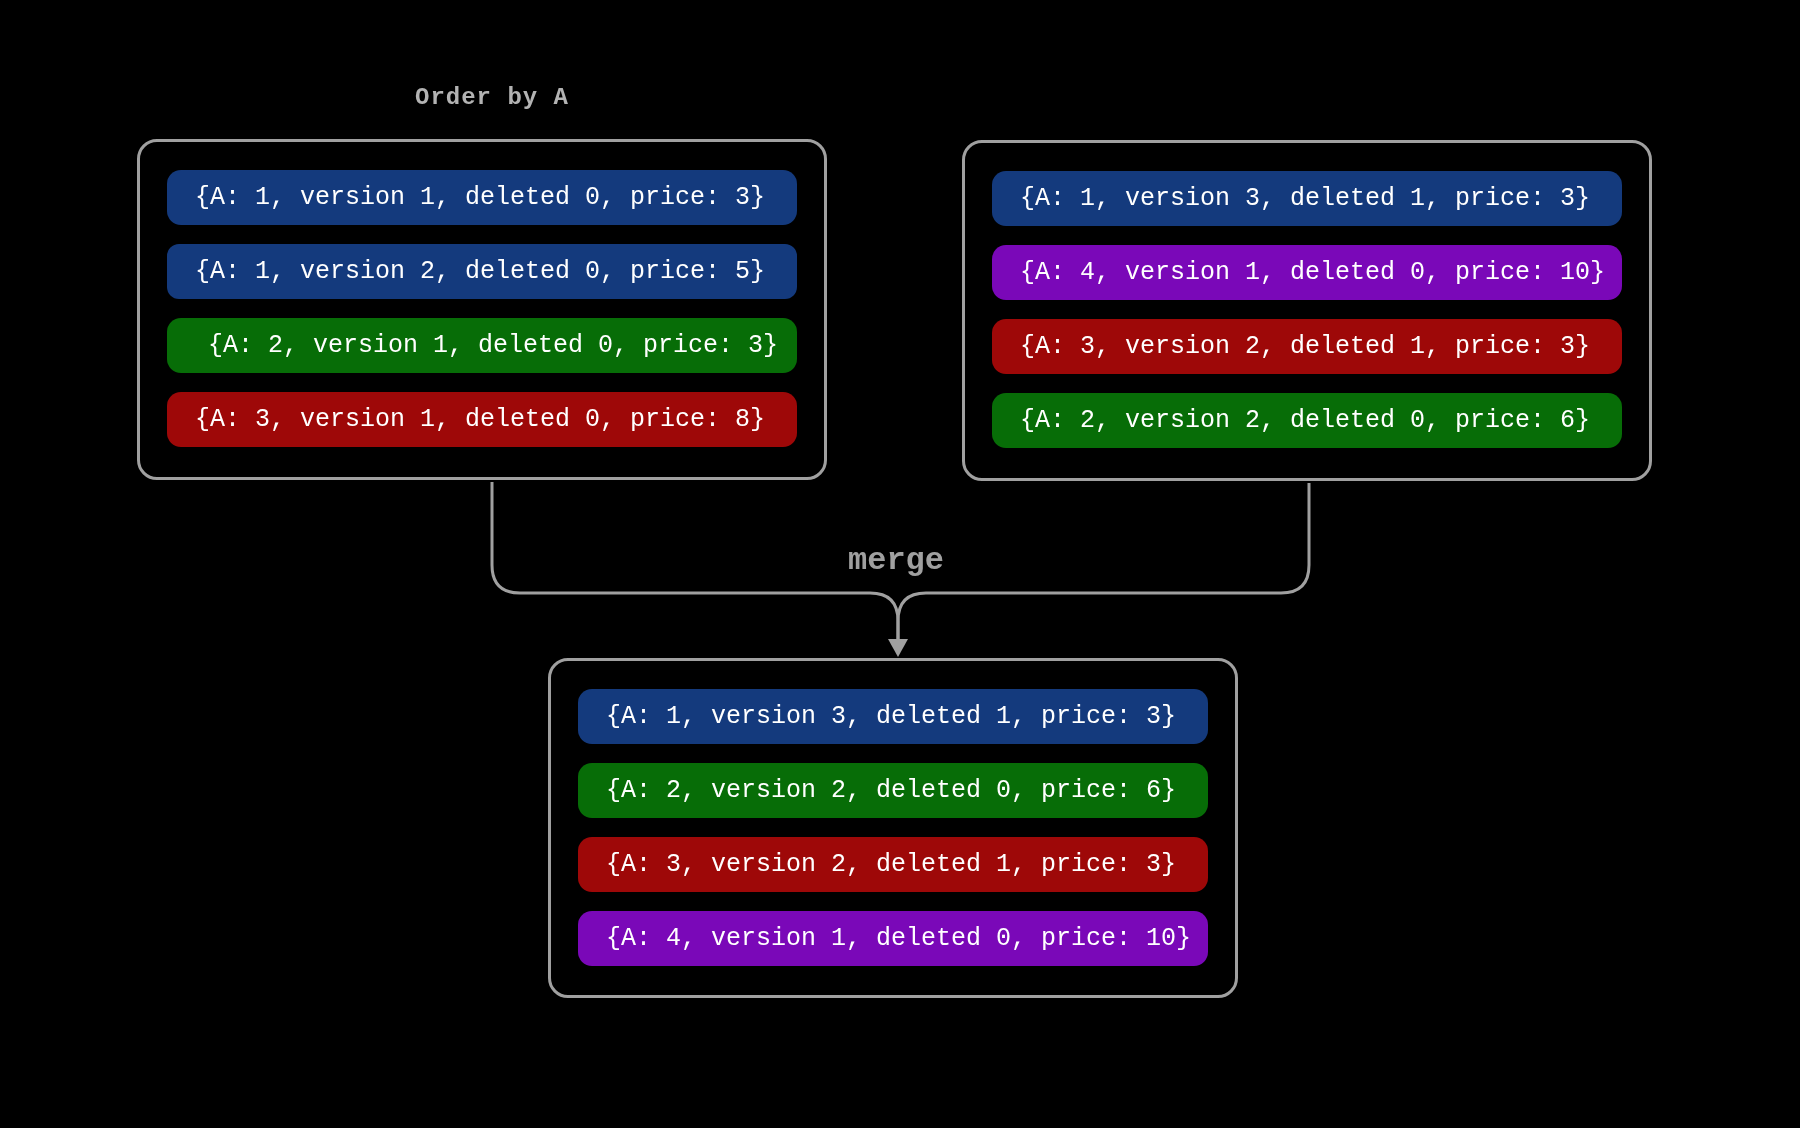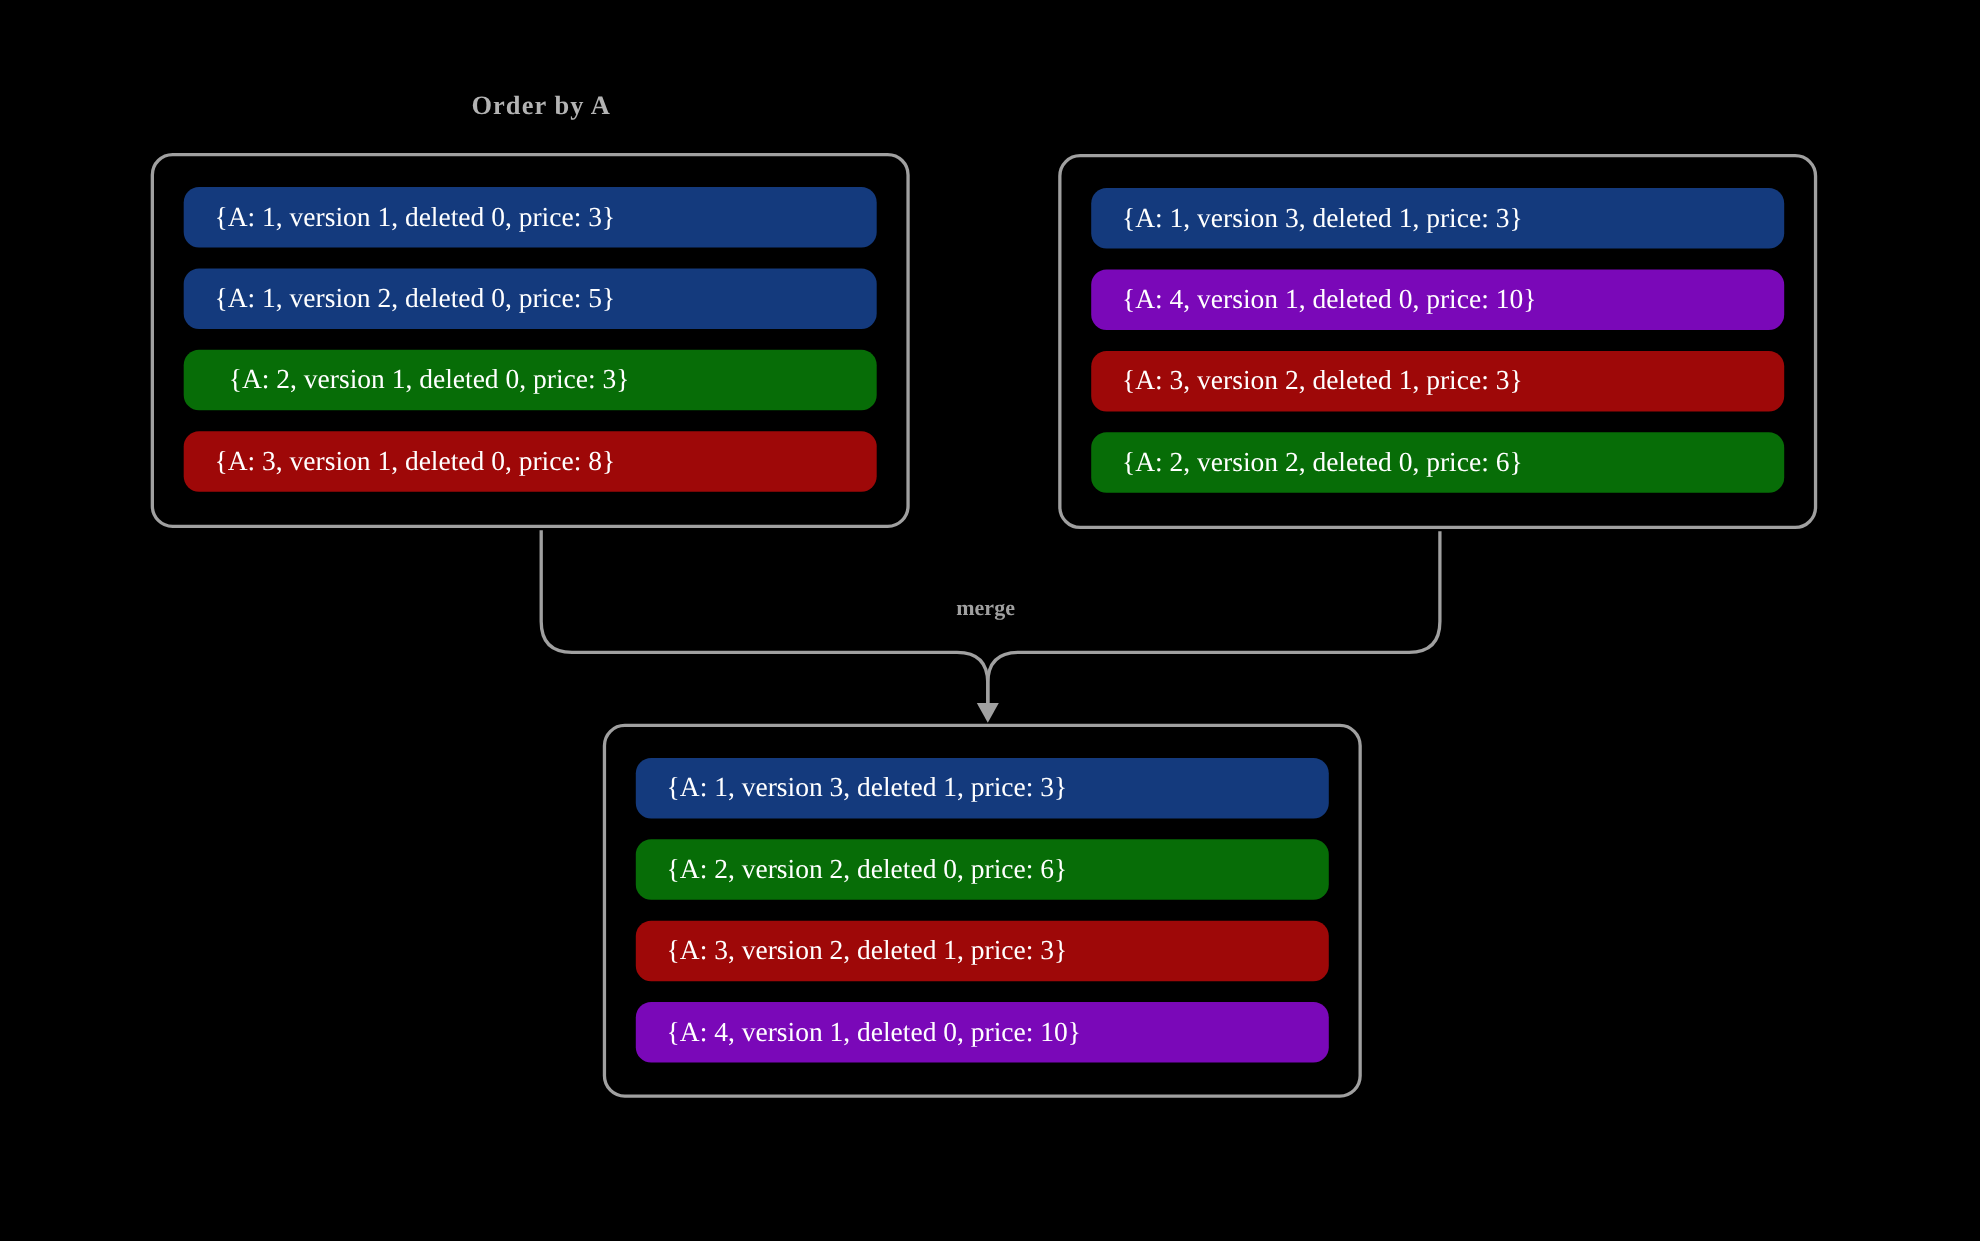--- a/index.html
+++ b/index.html
@@ -5,21 +5,21 @@
   html, body {
     margin: 0;
     padding: 0;
     background: #000;
   }
   .canvas {
     position: relative;
     width: 1800px;
     height: 1128px;
     background: var(--background, #000);
-    font-family: Liberation Serif, serif;
+    font-family: Liberation Mono, monospace;
     overflow: hidden;
   }
   .box-title {
     position: absolute;
     top: 84px;
     width: 500px;
     text-align: center;
     font-size: 24px;
     font-weight: bold;
     letter-spacing: 1px;
@@ -52,21 +52,21 @@
   #box-right  { left: 962px; top: 140px; width: 690px; height: 341px; }
   #box-merged { left: 548px; top: 658px; width: 690px; height: 340px; }
   #title-left  { left: 242px; }
   #title-right { left: 1057px; }
   .merge-label {
     position: absolute;
     left: 796px;
     top: 542px;
     width: 200px;
     text-align: center;
-    font-size: 20px;
+    font-size: 32px;
     font-weight: bold;
     color: var(--border, #a0a0a0);
     white-space: nowrap;
   }
   svg.connectors {
     position: absolute;
     left: 0;
     top: 0;
     width: 1800px;
     height: 1128px;
@@ -86,21 +86,21 @@
 </head>
 <body>
 
 <div class="canvas">
 
   <div class="box-title" id="title-left">Order by A</div>
 
 
   <div class="group-box" id="box-left">
     <div class="data-row" style="background: rgb(20, 58, 125);">{A: 1, version 1, deleted 0, price: 3}</div>
-    <div class="data-row" style="background: rgb(20, 58, 125);">{A: 1, version 2, deleted 0, price: 5}</div>
+    <div class="data-row" style="background: rgb(20, 58, 125); border-radius: 12px;">{A: 1, version 2, deleted 0, price: 5}</div>
     <div class="data-row" style="background: rgb(7, 109, 7); padding-left: 41px;">{A: 2, version 1, deleted 0, price: 3}</div>
     <div class="data-row" style="background: rgb(158, 8, 8);">{A: 3, version 1, deleted 0, price: 8}</div>
   </div>
 
   <div class="group-box" id="box-right">
     <div class="data-row" style="background: rgb(20, 58, 125);">{A: 1, version 3, deleted 1, price: 3}</div>
     <div class="data-row" style="background: rgb(122, 8, 184);">{A: 4, version 1, deleted 0, price: 10}</div>
     <div class="data-row" style="background: rgb(158, 8, 8);">{A: 3, version 2, deleted 1, price: 3}</div>
     <div class="data-row" style="background: rgb(7, 109, 7);">{A: 2, version 2, deleted 0, price: 6}</div>
   </div>

